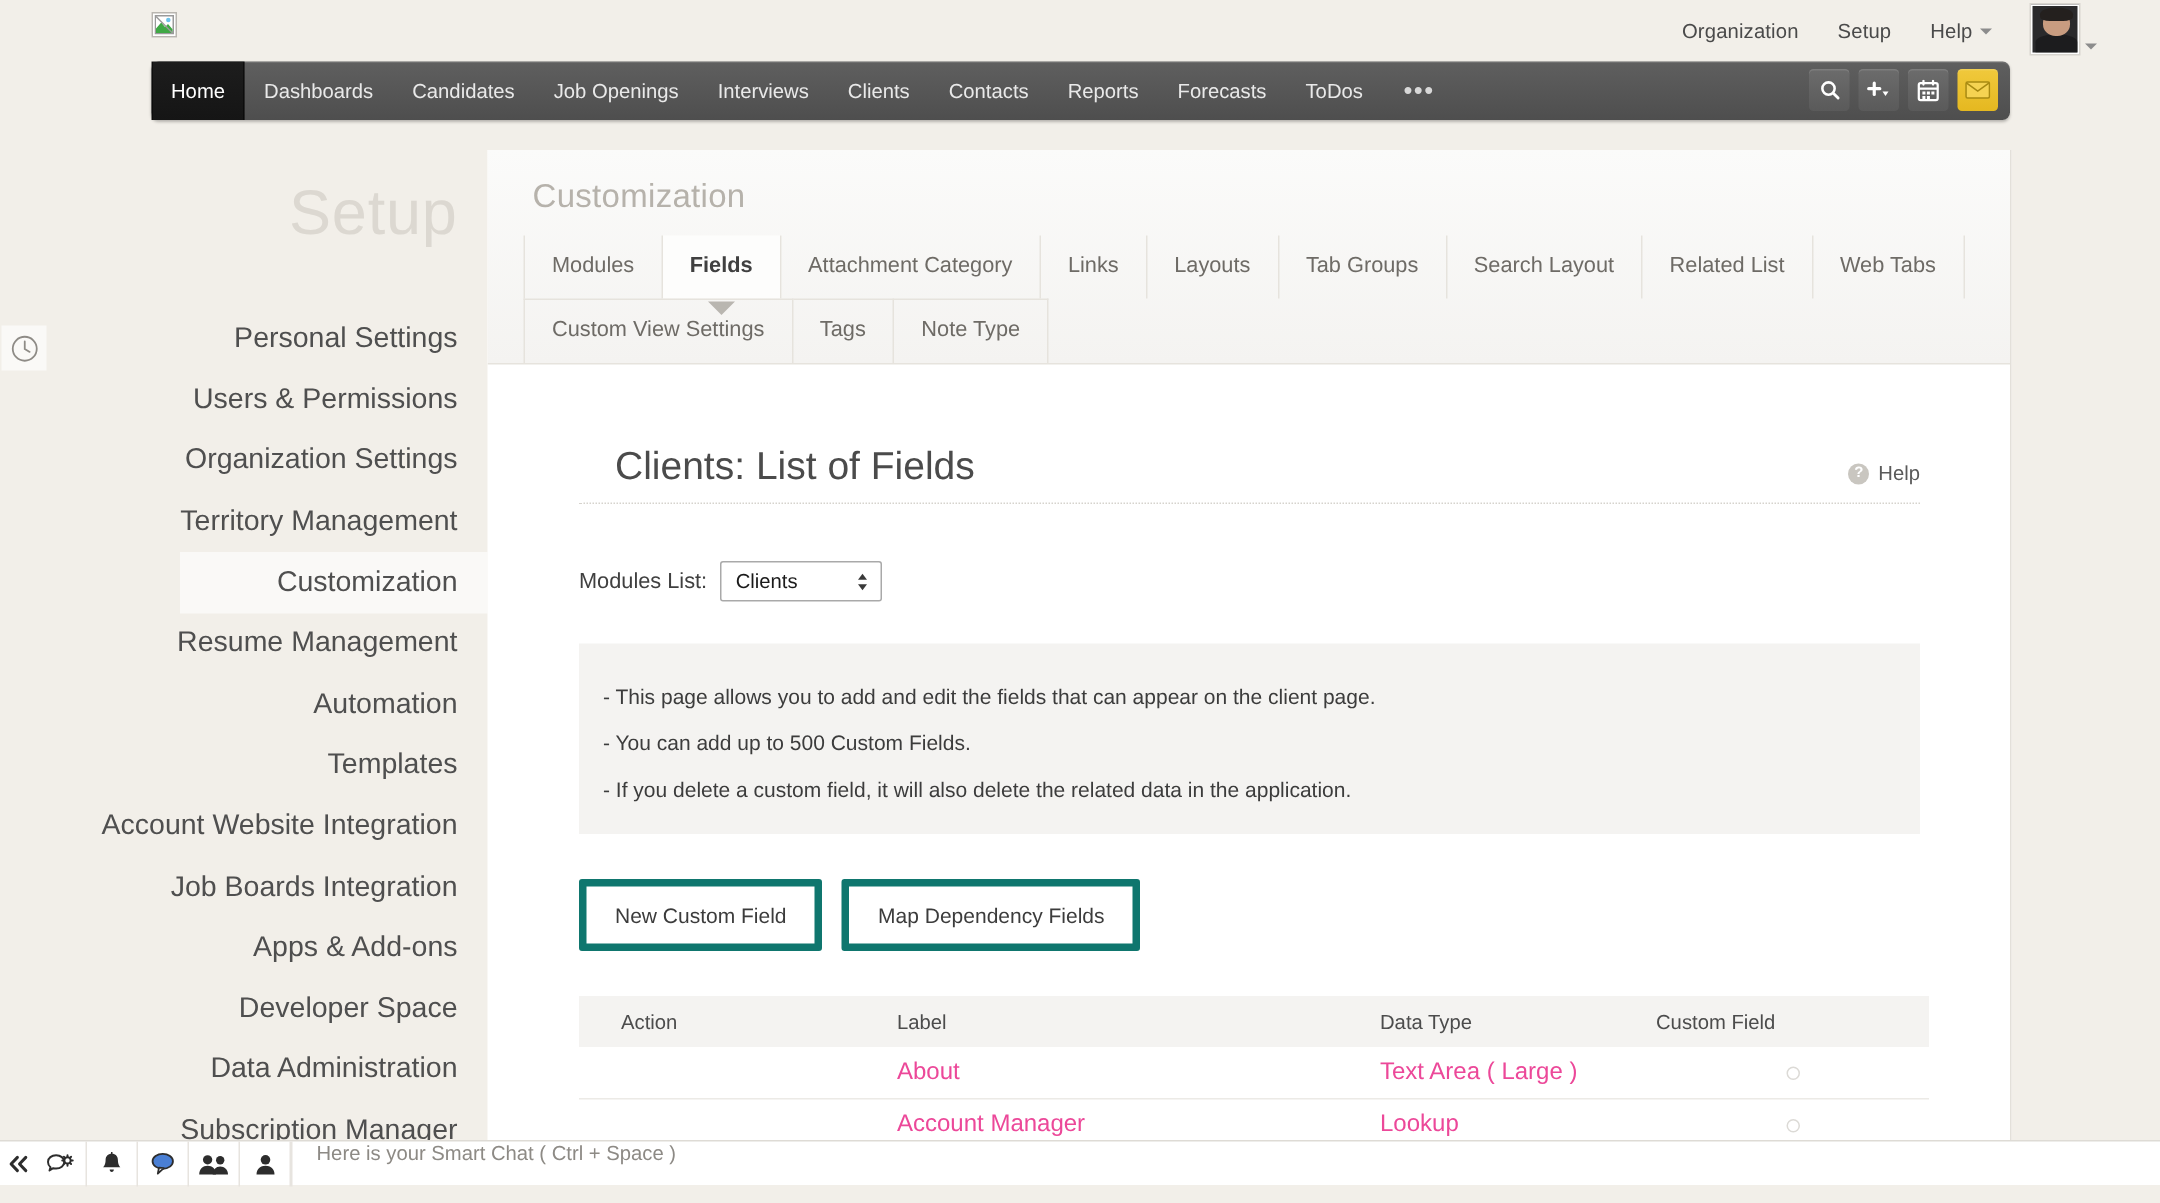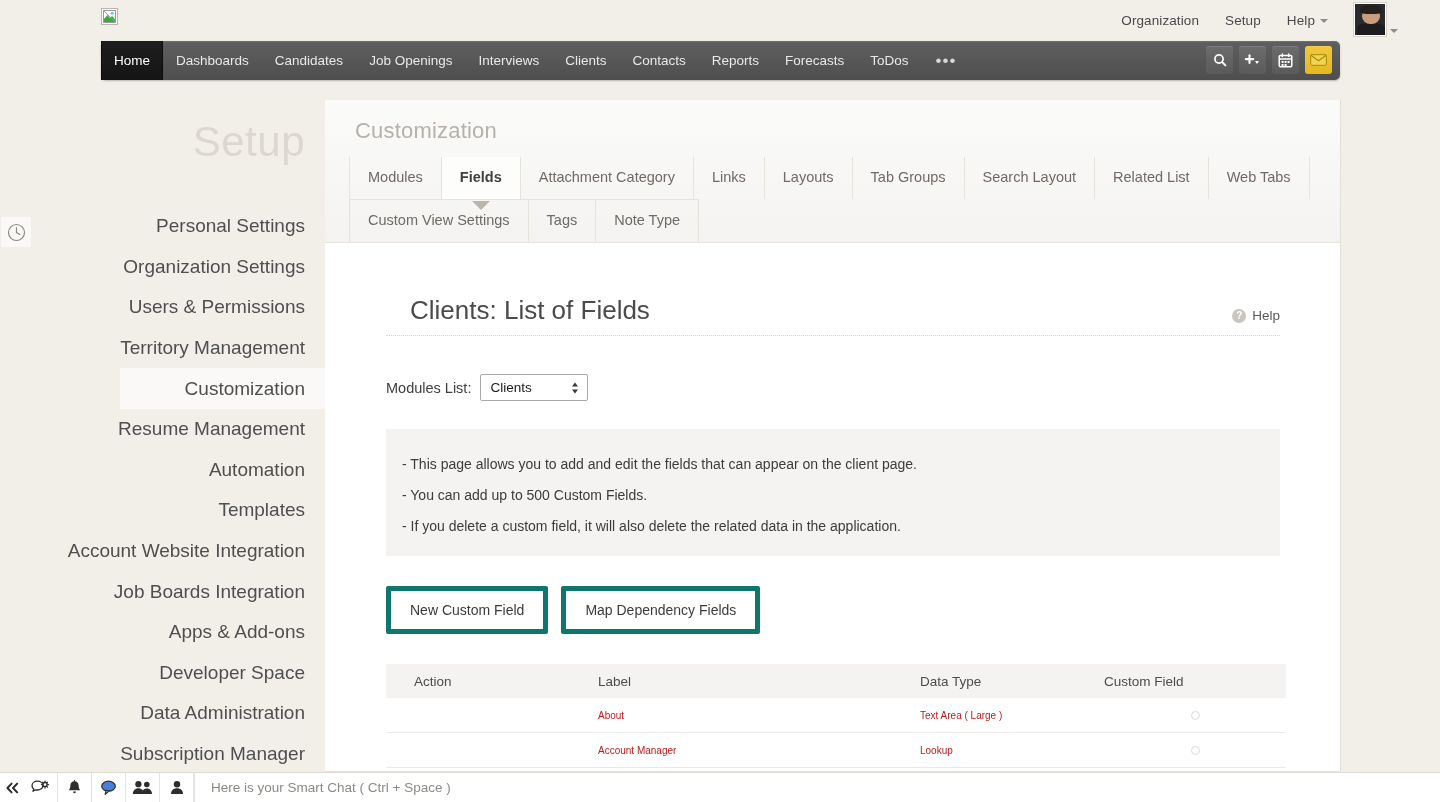--- a/index.html
+++ b/index.html
@@ -217,35 +217,35 @@
 
   .fields-table { margin-top: 30px; width: 900px; }
   .ft-head {
     display: flex; background: #f4f3f1; height: 34px; align-items: center;
   }
   .ft-head div { font-size: 13.5px; color: #4c4c4c; }
   .ft-row {
     display: flex; height: 35px; align-items: center;
     border-bottom: 1px solid #eceae6;
   }
-  .ft-row div { font-size: 10px; color: #b91c1c; }
+  .ft-row div { font-size: 16px; color: #ec4899; }
   .c-action { width: 212px; padding-left: 28px; }
   .c-label  { width: 322px; }
   .c-type   { width: 184px; }
   .c-custom { width: 182px; display: flex; justify-content: center; }
   .dot-circle {
     width: 9px; height: 9px; border-radius: 50%;
     border: 1px solid #dcdad6; background: transparent;
   }
 
   
   .bottombar {
-    position: absolute; left: 0; bottom: 0; width: 1440px; height: 30px;
+    position: absolute; left: 0; bottom: 12px; width: 1440px; height: 30px;
     background: #ffffff; border-top: 1px solid #dedbd5;
-    display: flex; align-items: center;
+    display: flex; align-items: flex-start;
   }
   .bb-icons { display: flex; align-items: center; height: 30px; }
   .bb-icon {
     width: 34px; height: 30px; display: flex; align-items: center;
     justify-content: center; cursor: pointer;
     border-right: 1px solid #e7e4df;
   }
   .bb-icon:first-child { border-right: none; width: 24px; }
   .bb-chat-text {
     padding-left: 16px; font-size: 13.5px; color: #8d8a85;
@@ -341,22 +341,22 @@
 
     <div class="clock-chip">
       <svg width="19" height="19" viewBox="0 0 19 19">
         <circle cx="9.5" cy="9.5" r="8" fill="none" stroke="#8e8b86" stroke-width="1.2"></circle>
         <path d="M9.5 4.6 L9.5 9.6 L12.8 11.6" fill="none" stroke="#8e8b86" stroke-width="1.2" stroke-linecap="round"></path>
       </svg>
     </div>
 
     <div class="setup-menu">
       <div class="setup-item">Personal Settings</div>
+      <div class="setup-item">Users &amp; Permissions</div>
       <div class="setup-item">Organization Settings</div>
-      <div class="setup-item">Users &amp; Permissions</div>
       <div class="setup-item">Territory Management</div>
       <div class="setup-item active">Customization</div>
       <div class="setup-item">Resume Management</div>
       <div class="setup-item">Automation</div>
       <div class="setup-item">Templates</div>
       <div class="setup-item">Account Website Integration</div>
       <div class="setup-item">Job Boards Integration</div>
       <div class="setup-item">Apps &amp; Add-ons</div>
       <div class="setup-item">Developer Space</div>
       <div class="setup-item">Data Administration</div>

